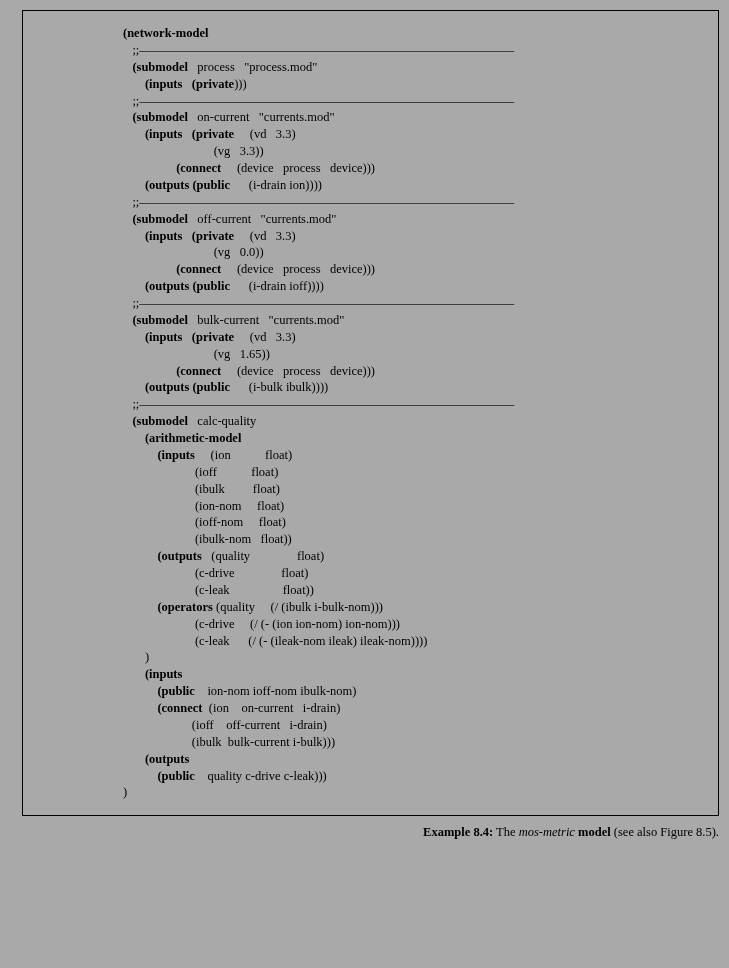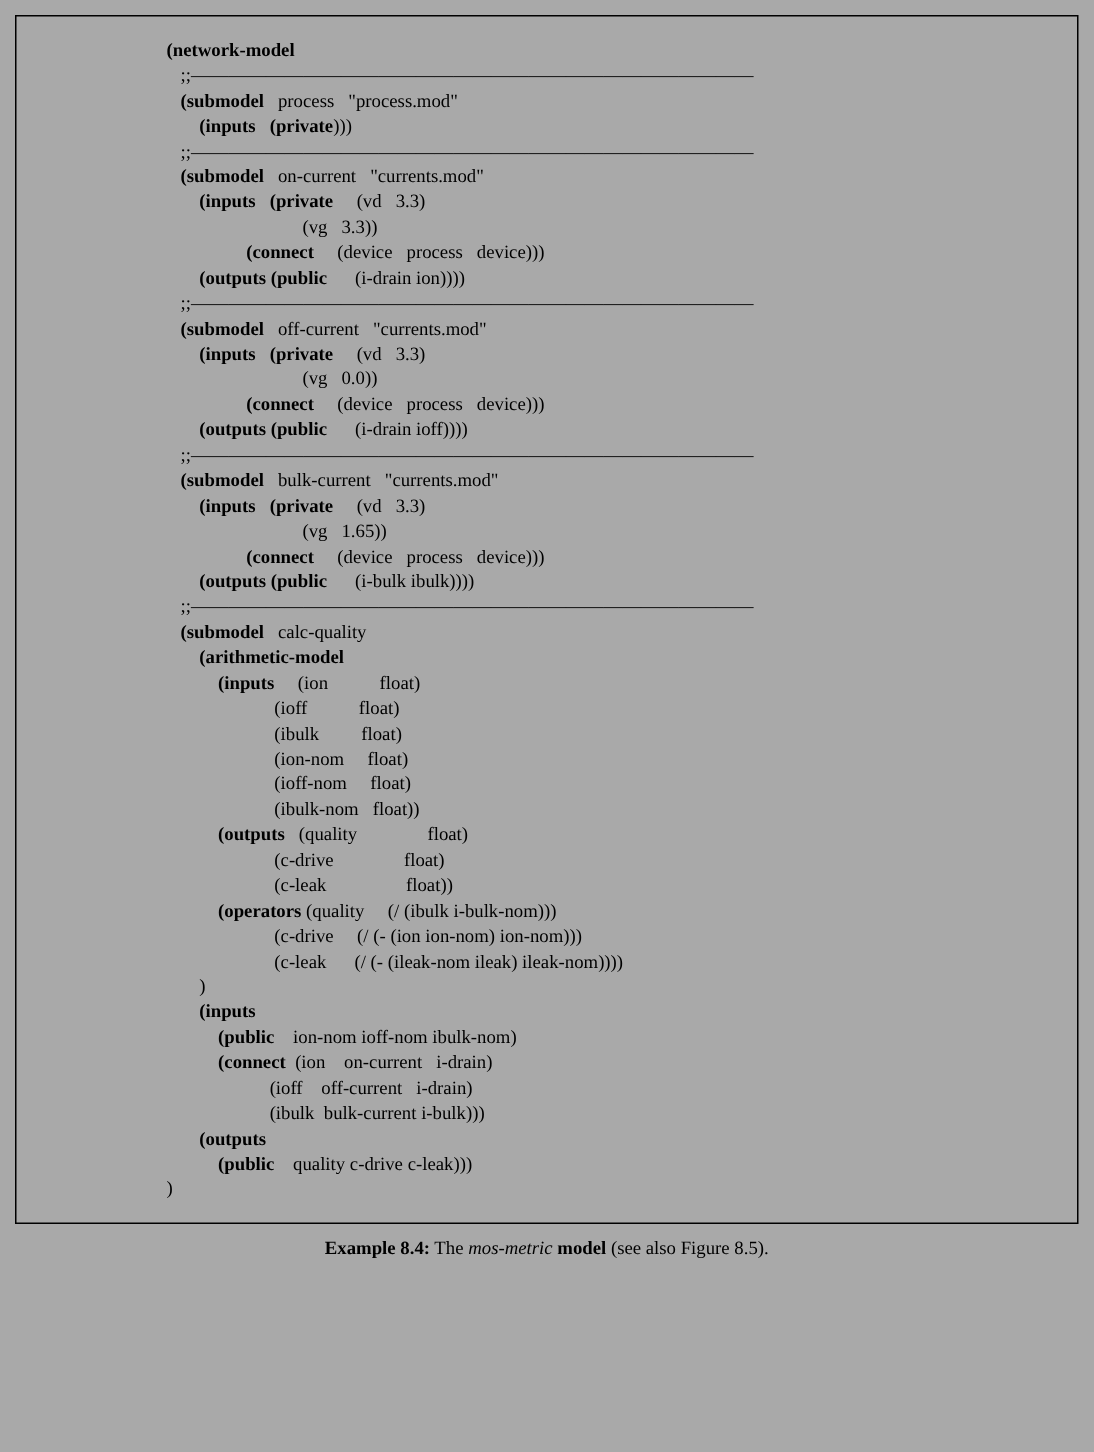--- a/index.html
+++ b/index.html
@@ -7,34 +7,35 @@
     padding: 0;
     background: #a9a9a9;
     font-family: "Times New Roman", Times, serif;
     font-size: 12.5px;
     line-height: 1.35;
     width: 729px;
   }
   .page {
     padding: 10px;
     box-sizing: border-box;
+    margin-left: 12px;
   }
   .code-box {
     border: 1.5px solid #000;
     background: #a9a9a9;
     padding: 14px 10px 14px 10px;
   }
   .code {
     font-family: "Times New Roman", Times, serif;
     white-space: pre;
     color: #000;
     margin-left: 90px;
   }
   .caption {
-    text-align: center;
+    text-align: right;
     margin-top: 8px;
     font-size: 12.5px;
   }
   .bold { font-weight: bold; }
   .italic { font-style: italic; }
   b { font-weight: bold; }
 </style>
 </head>
 <body>
 

